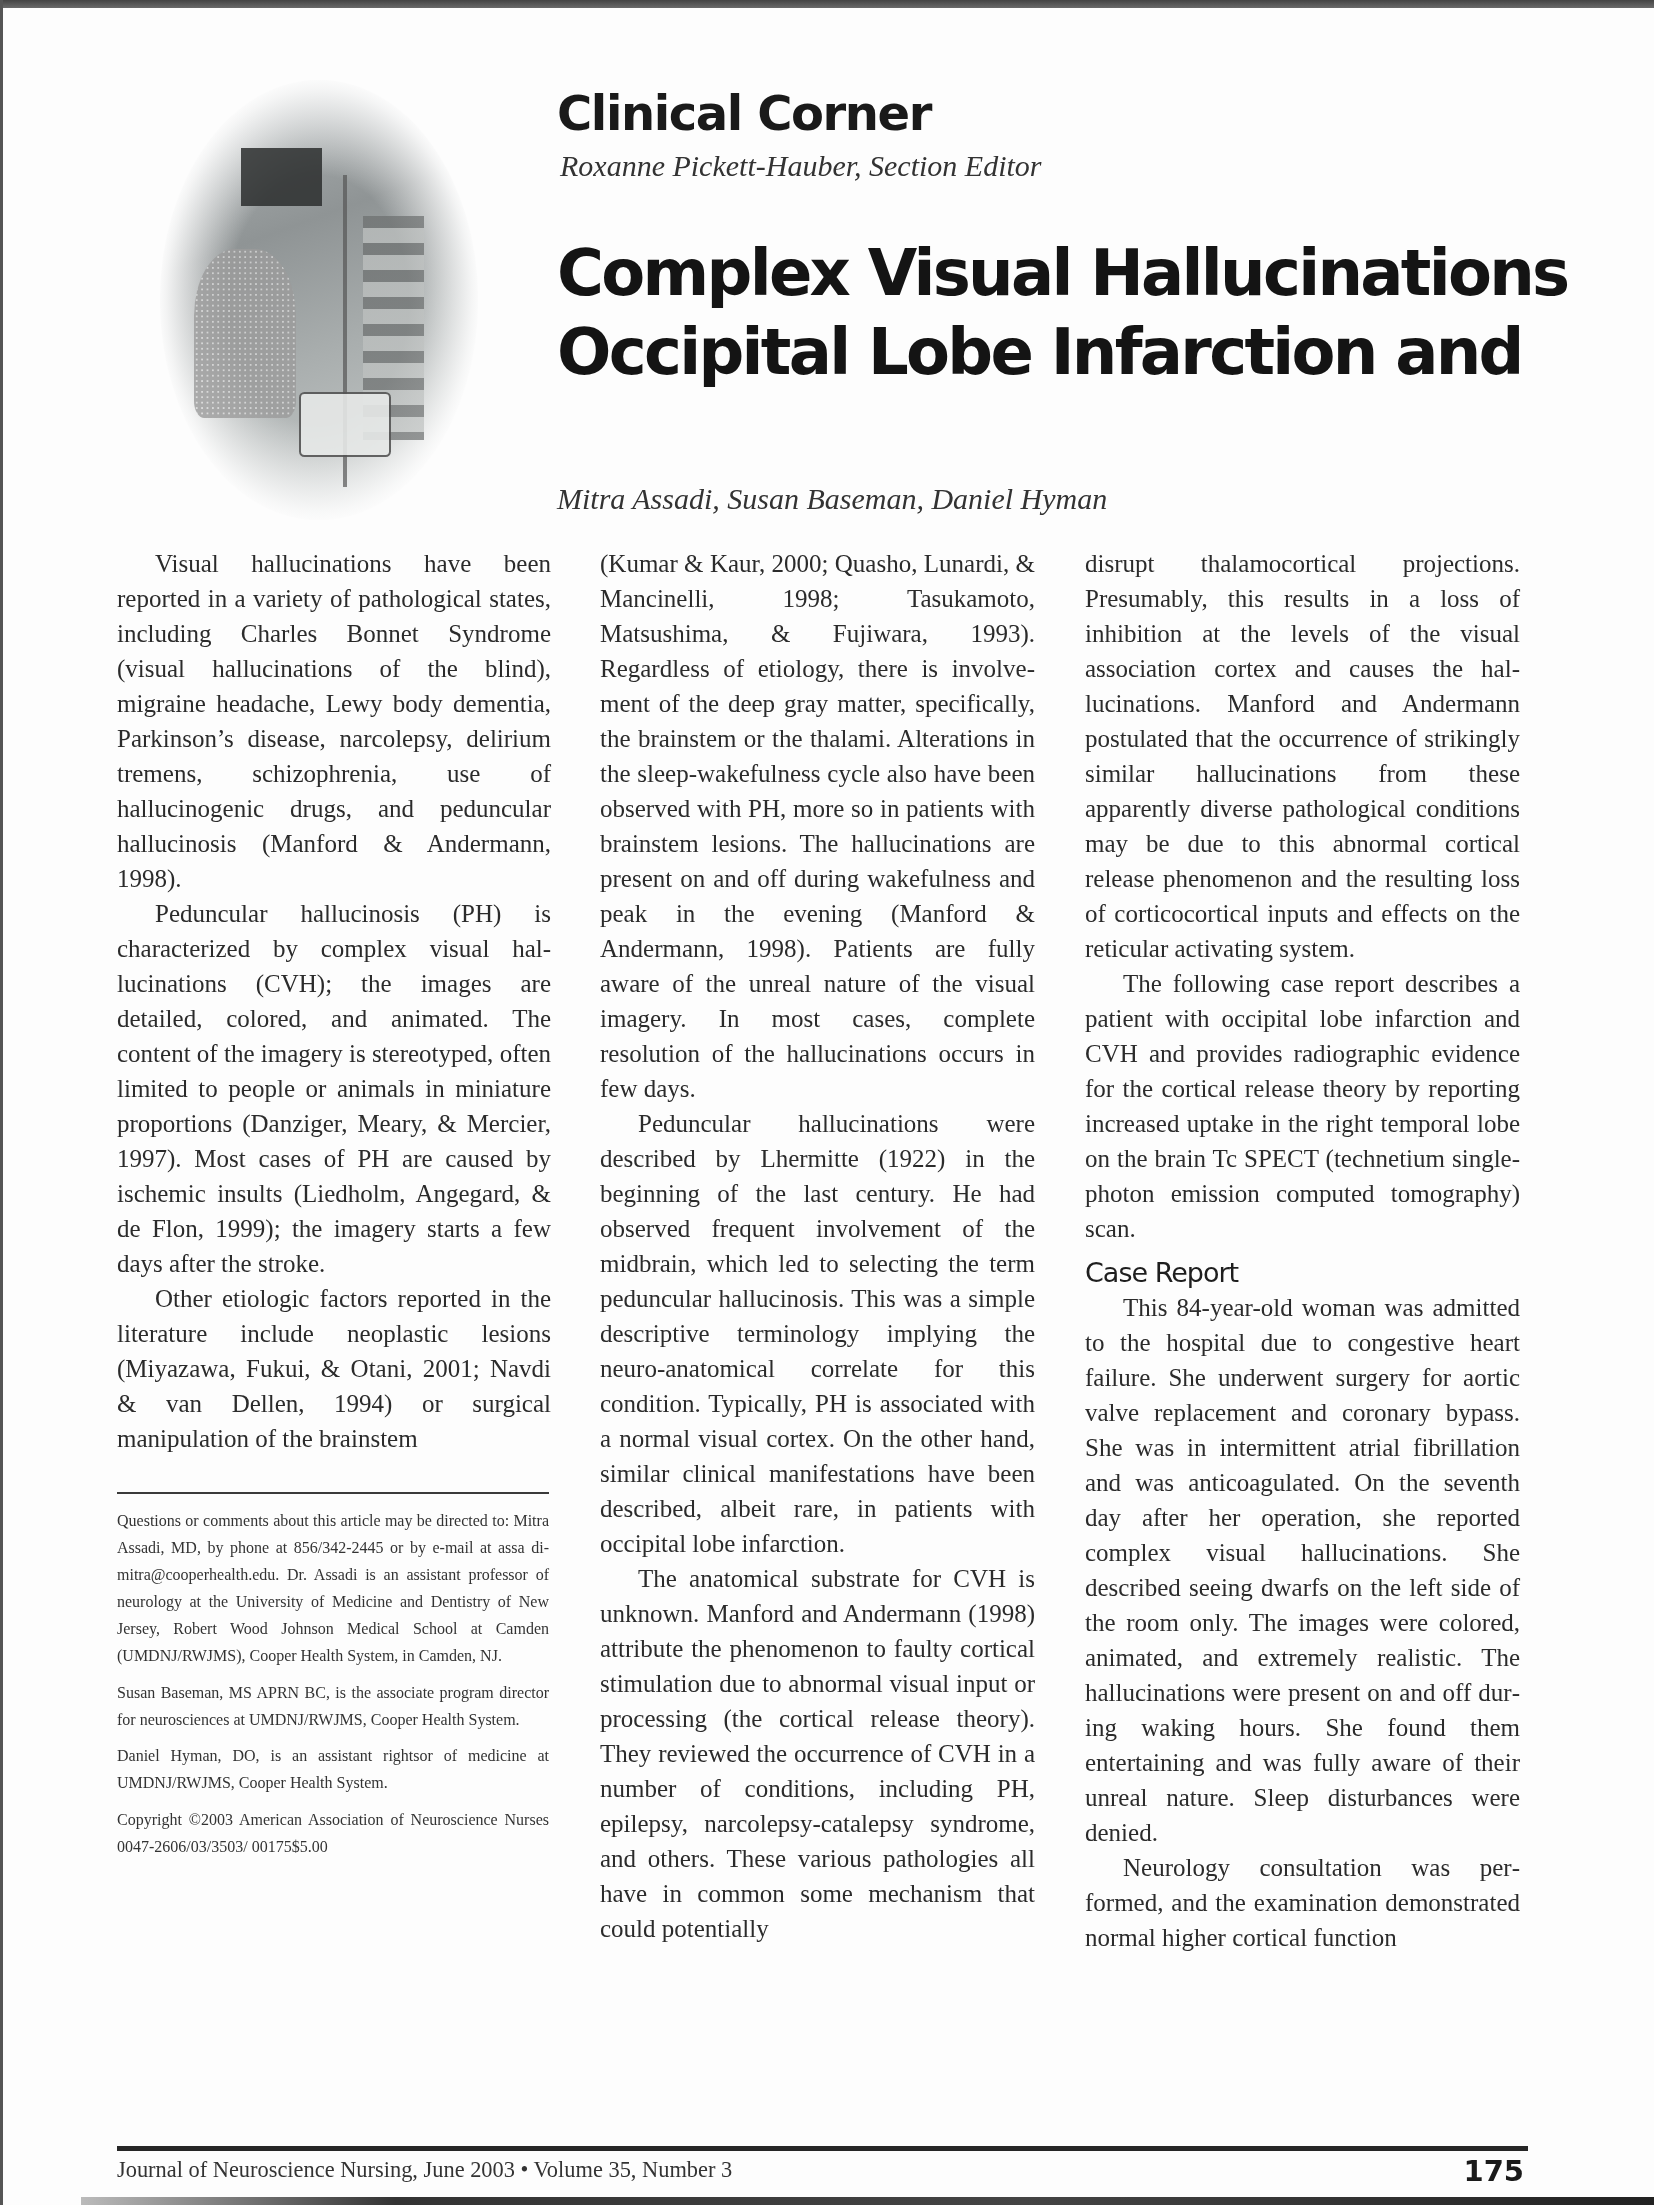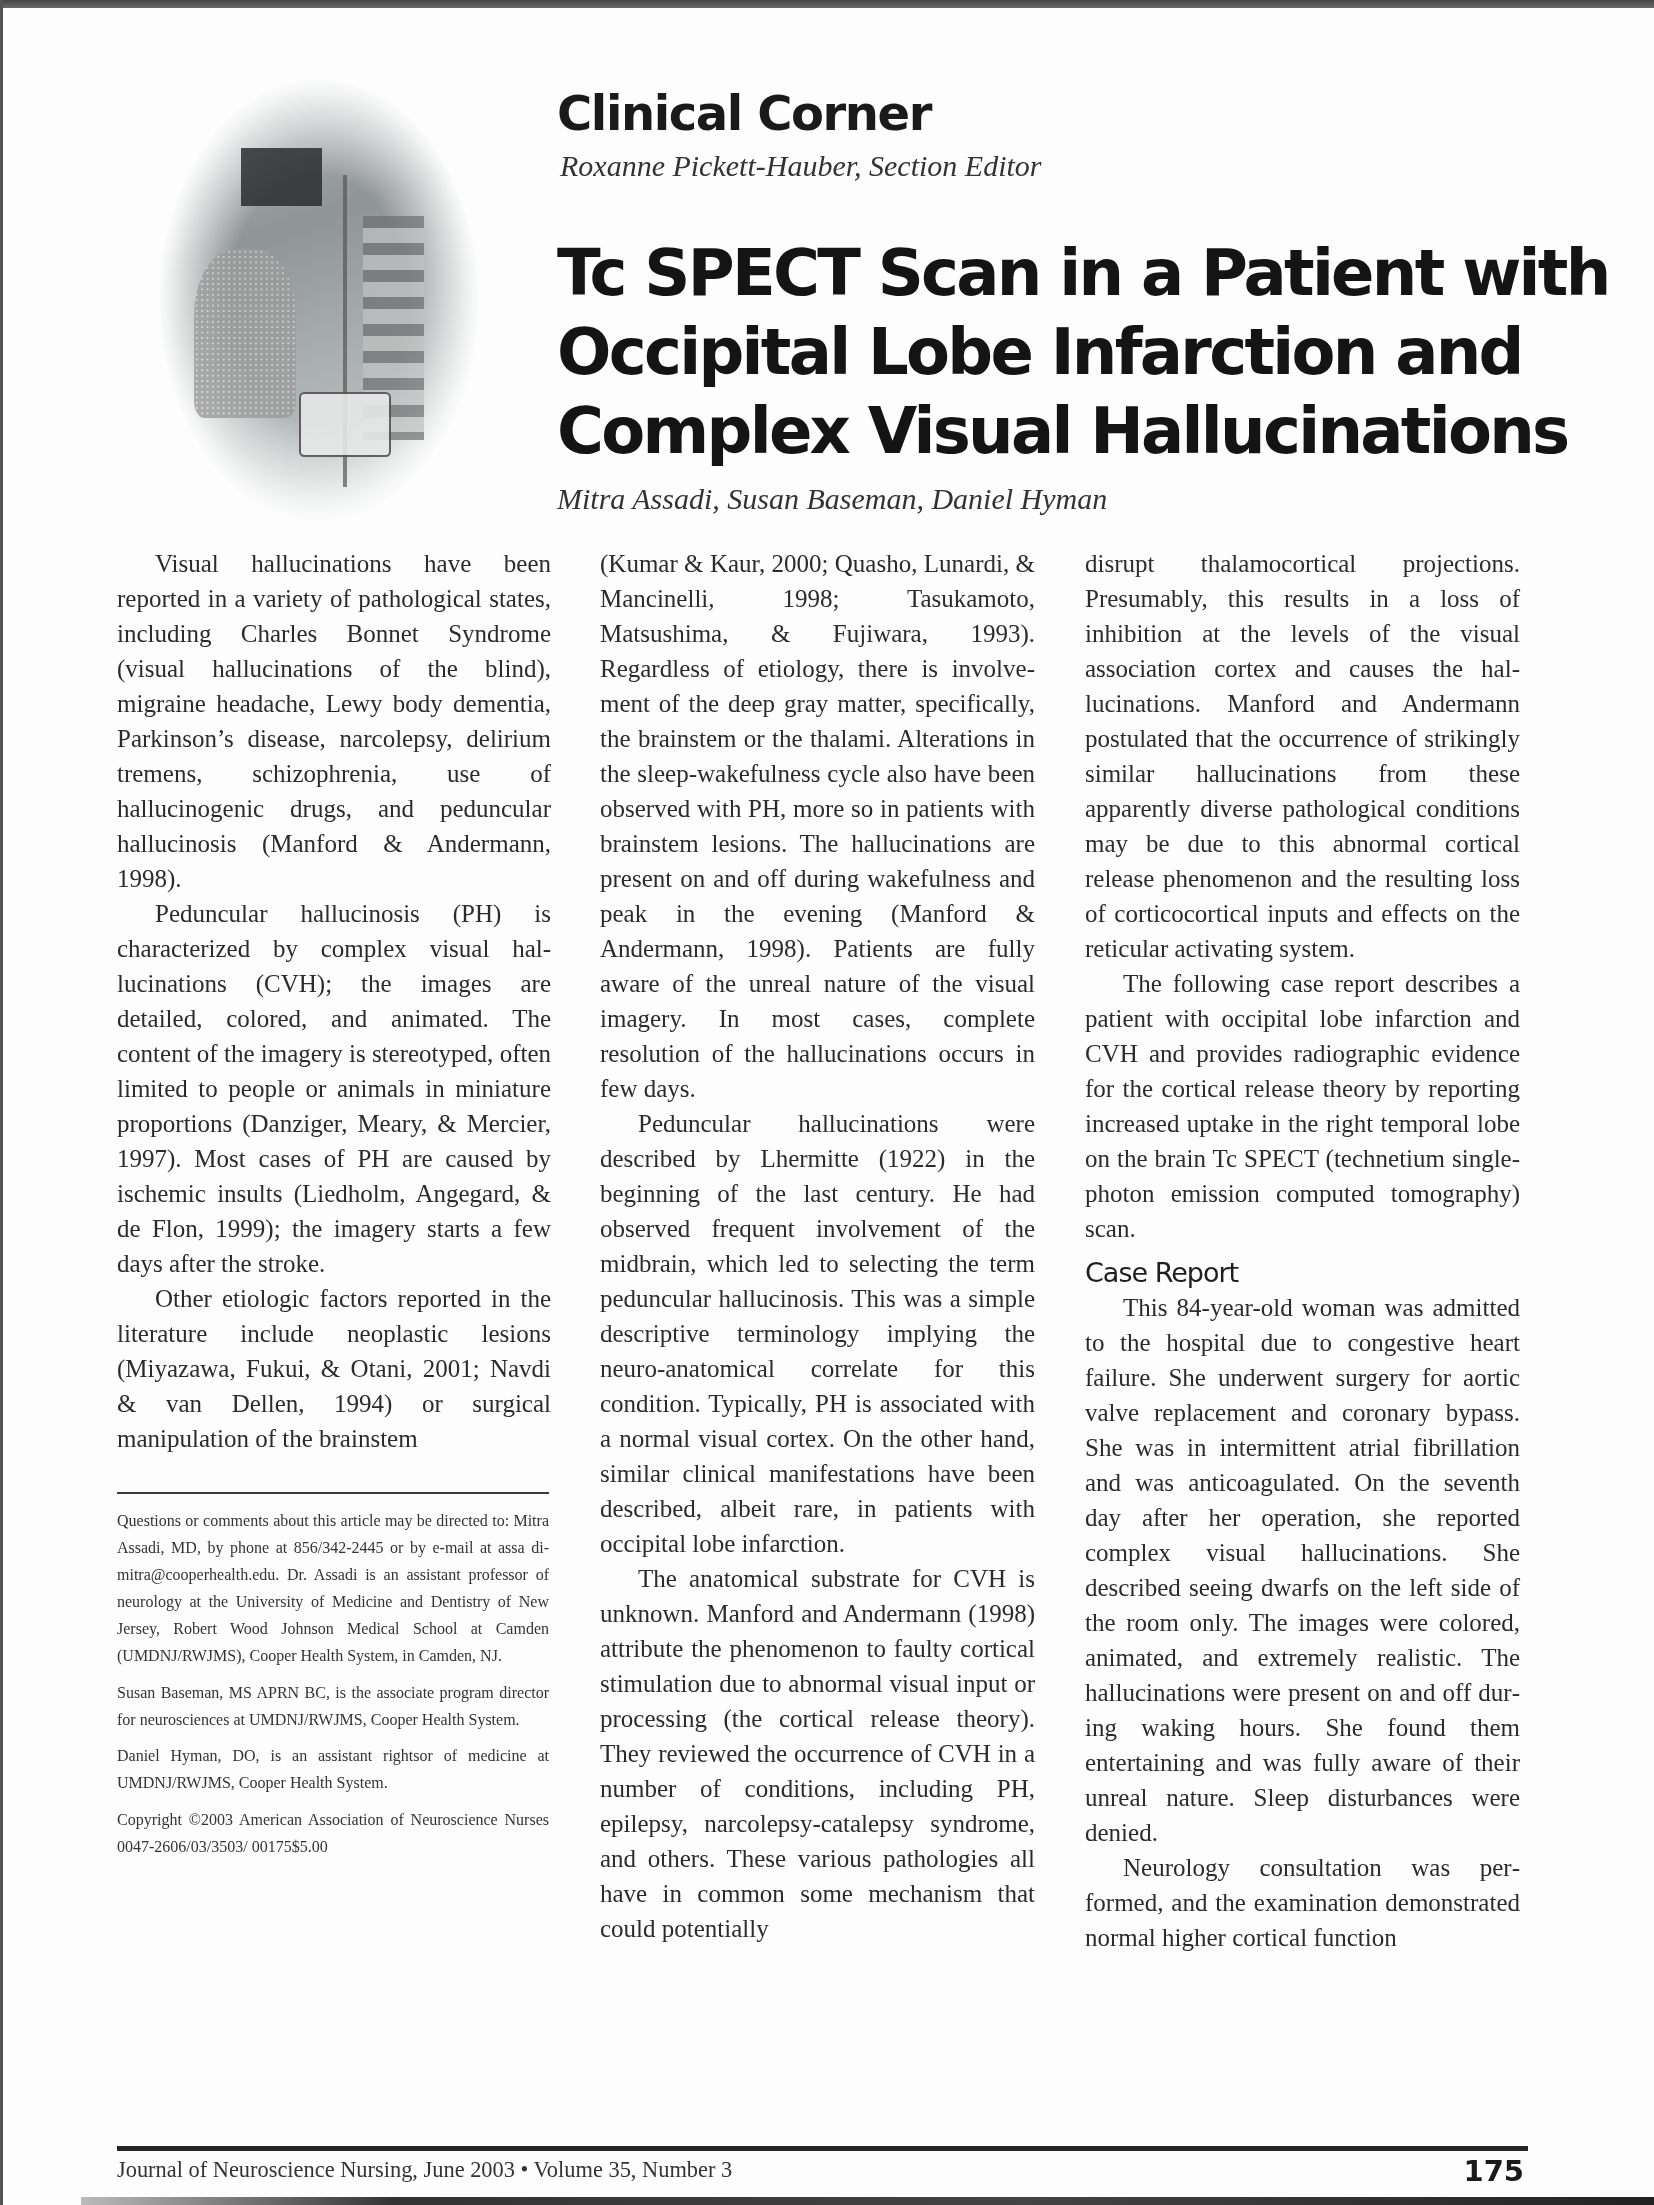--- a/index.html
+++ b/index.html
@@ -117,23 +117,22 @@
   <div class="person"></div>
   <div class="pole"></div>
   <div class="rack"></div>
   <div class="pump"></div>
 </div>
 
 <div class="section-title">Clinical Corner</div>
 <div class="section-editor">Roxanne Pickett-Hauber, Section Editor</div>
 
 <h1 class="article-title" style="margin:0;">
-  <span>Tc SPECT Scan in a Patient with</span>
+  <span>Complex Visual Hallucinations</span>
   <span>Occipital Lobe Infarction and</span>
-  <span>Complex Visual Hallucinations</span>
 </h1>
 <div class="authors">Mitra Assadi, Susan Baseman, Daniel Hyman</div>
 
 <div class="col col1">
   <p>Visual hallucinations have been reported in a variety of pathological states, including Charles Bonnet Syndrome (visual hallucinations of the blind), migraine headache, Lewy body dementia, Parkinson’s disease, narcolepsy, delirium tremens, schiz­ophrenia, use of hallucinogenic drugs, and peduncular hallucinosis (Manford &amp; Andermann, 1998).</p>
   <p>Peduncular hallucinosis (PH) is characterized by complex visual hal­lucinations (CVH); the images are detailed, colored, and animated. The content of the imagery is stereo­typed, often limited to people or ani­mals in miniature proportions (Danziger, Meary, &amp; Mercier, 1997). Most cases of PH are caused by ischemic insults (Liedholm, Ange­gard, &amp; de Flon, 1999); the imagery starts a few days after the stroke.</p>
   <p>Other etiologic factors reported in the literature include neoplastic lesions (Miyazawa, Fukui, &amp; Otani, 2001; Navdi &amp; van Dellen, 1994) or surgical manipulation of the brainstem</p>
 </div>
 
 <div class="footnote-rule"></div>

